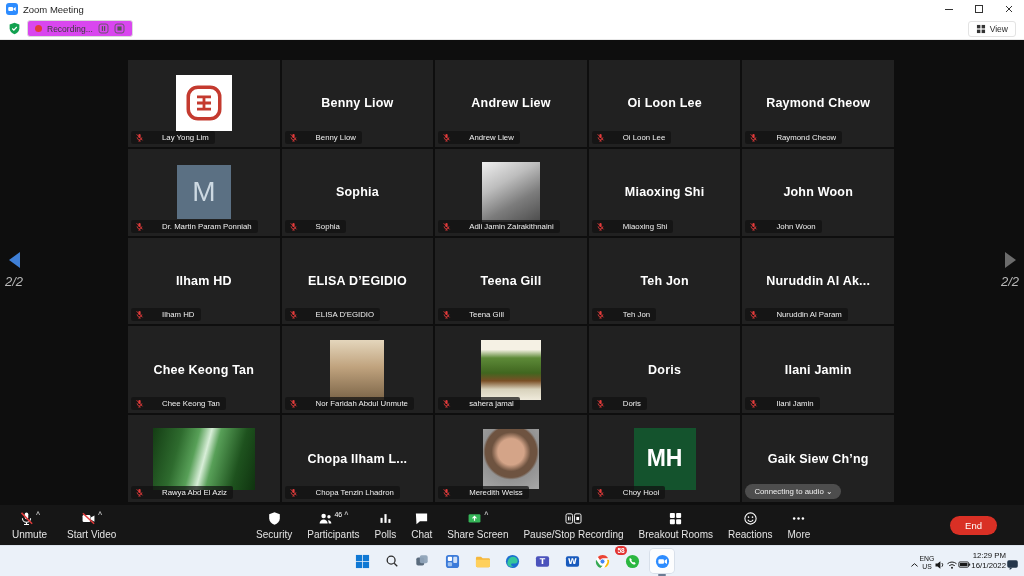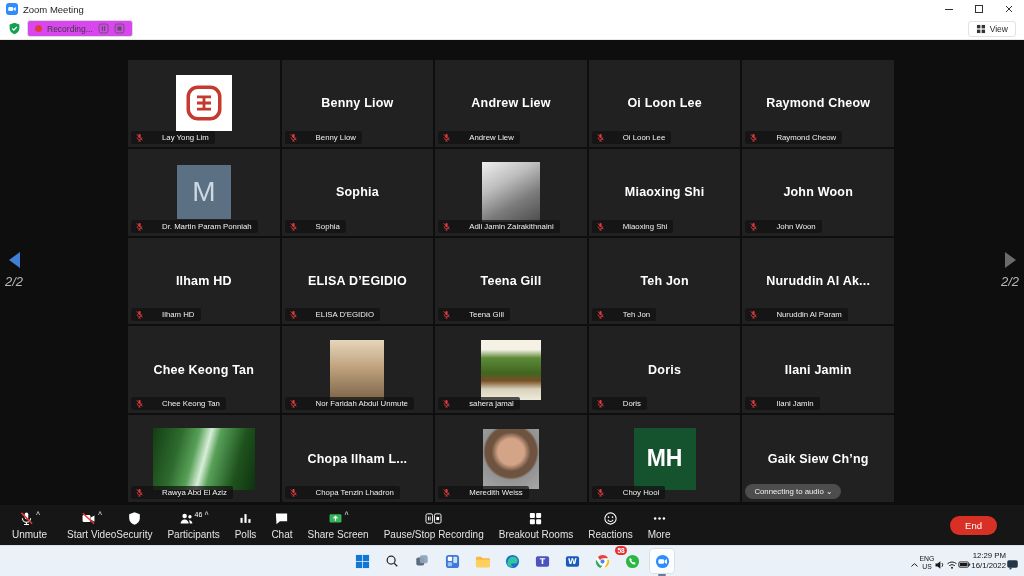--- a/index.html
+++ b/index.html
@@ -45,21 +45,21 @@
   .nav { position:absolute; top:212px; display:flex; flex-direction:column; align-items:center; gap:6px; width:24px; }
   .nav-left { left:2px; }
   .nav-right { right:2px; }
   .arrow-left { width:0; height:0; border-top:8px solid transparent; border-bottom:8px solid transparent; border-right:11px solid #3f7fd6; }
   .arrow-right { width:0; height:0; border-top:8px solid transparent; border-bottom:8px solid transparent; border-left:11px solid #6b6b6b; }
   .page-label { color:#b9b9b9; font-size:13px;font-style:italic; }
 
   
   .toolbar { position:absolute; top:505px; left:0; right:0; height:40px; background:#161616; display:flex; align-items:center; }
   .tb-left { display:flex; gap:20px; padding-left:12px; }
-  .tb-center { flex:1; display:flex; align-items:center; gap:15px; }
+  .tb-center { flex:1; display:flex; justify-content:center; align-items:center; gap:15px; }
   .tb-right { padding-right:27px; }
   .tb-item { display:flex; flex-direction:column; align-items:center; justify-content:center; }
   .tb-icon-row { display:flex; align-items:flex-start; height:17px; }
   .tb-icon { display:flex; align-items:center; height:16px; }
   .tb-badge { font-size:7px; color:#fff; margin-left:1px; line-height:8px; }
   .tb-chevron { font-size:7px; color:#c2c2c2; margin-left:2px; line-height:7px; font-weight:bold; }
   .tb-label { font-size:10px; color:#e3e3e3; white-space:nowrap; margin-top:1px; }
   .end-btn { background:#d93025; color:#fff; border:none; font-size:9.5px; padding:4px 15px; border-radius:11px; font-family:inherit; }
 
   

